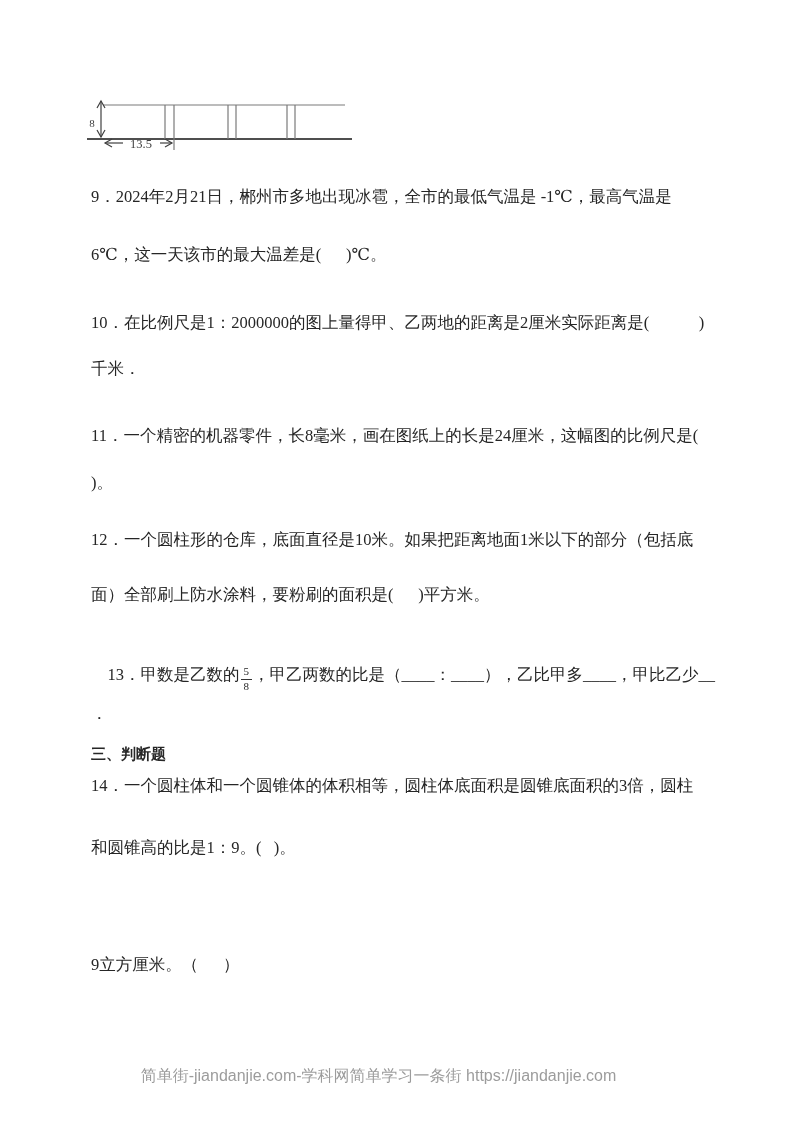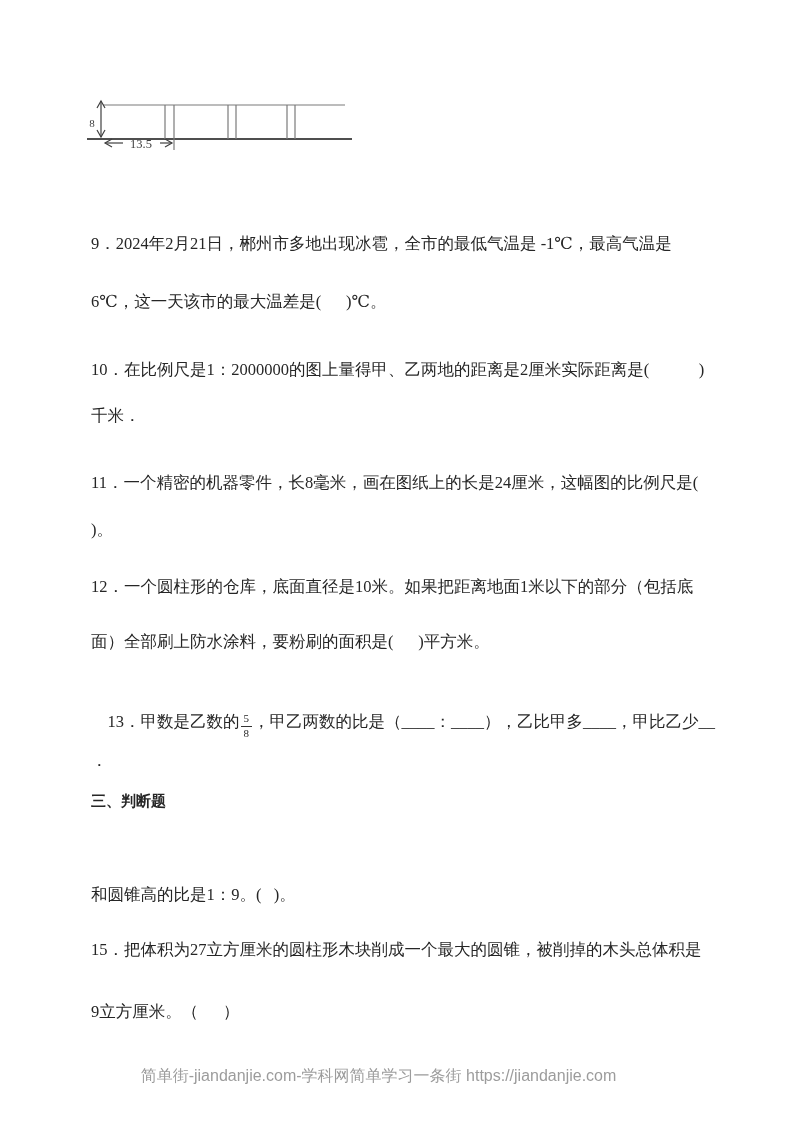--- a/index.html
+++ b/index.html
@@ -11,21 +11,20 @@
     font-family:"Liberation Serif","DejaVu Serif",serif;
     color:#262626;
   }
   .line{
     position:absolute;
     left:91px;
     font-size:16.5px;
     line-height:22px;
     white-space:pre;
     color:#262626;
-    margin-top:47px;
   }
   .section-header{
     font-family:Liberation Sans, sans-serif;
     font-weight:700;
     font-size:15px;
   }
   .frac{
     display:inline-block;
     vertical-align:-10px;
     text-align:center;
@@ -95,20 +94,20 @@
   <div class="line" style="top:529px">12．一个圆柱形的仓库，底面直径是10米。如果把距离地面1米以下的部分（包括底</div>
   <div class="line" style="top:584px">面）全部刷上防水涂料，要粉刷的面积是(      )平方米。</div>
 
   <div class="line" style="top:642px">
     <span>13．甲数是乙数的</span><span class="frac"><span class="num">5</span><span class="den">8</span></span><span>，甲乙两数的比是（____：____），乙比甲多____，甲比乙少__</span>
   </div>
   <div class="line" style="top:703px">．</div>
 
   <div class="line section-header" style="top:743px">三、判断题</div>
 
+  <div class="line" style="top:775px">14．一个圆柱体和一个圆锥体的体积相等，圆柱体底面积是圆锥底面积的3倍，圆柱</div>
   <div class="line" style="top:837px">和圆锥高的比是1：9。(   )。</div>
 
-  <div class="line" style="top:892px">15．把体积为27立方厘米的圆柱形木块削成一个最大的圆锥，被削掉的木头总体积是</div>
   <div class="line" style="top:954px">9立方厘米。（      ）</div>
 
   <div class="footer">简单街-jiandanjie.com-学科网简单学习一条街 https://jiandanjie.com</div>
 
 </div>
 
 </body></html>

